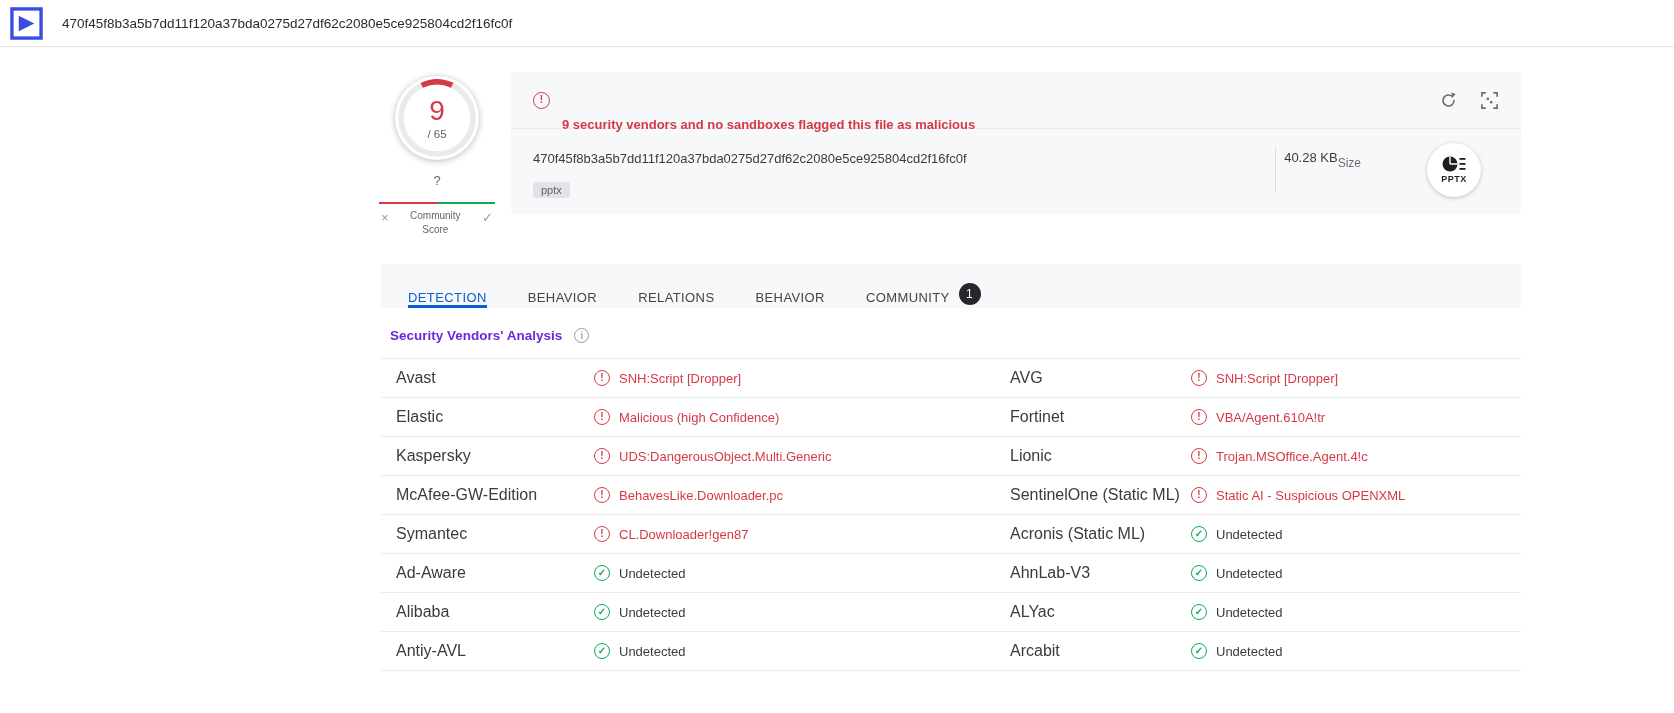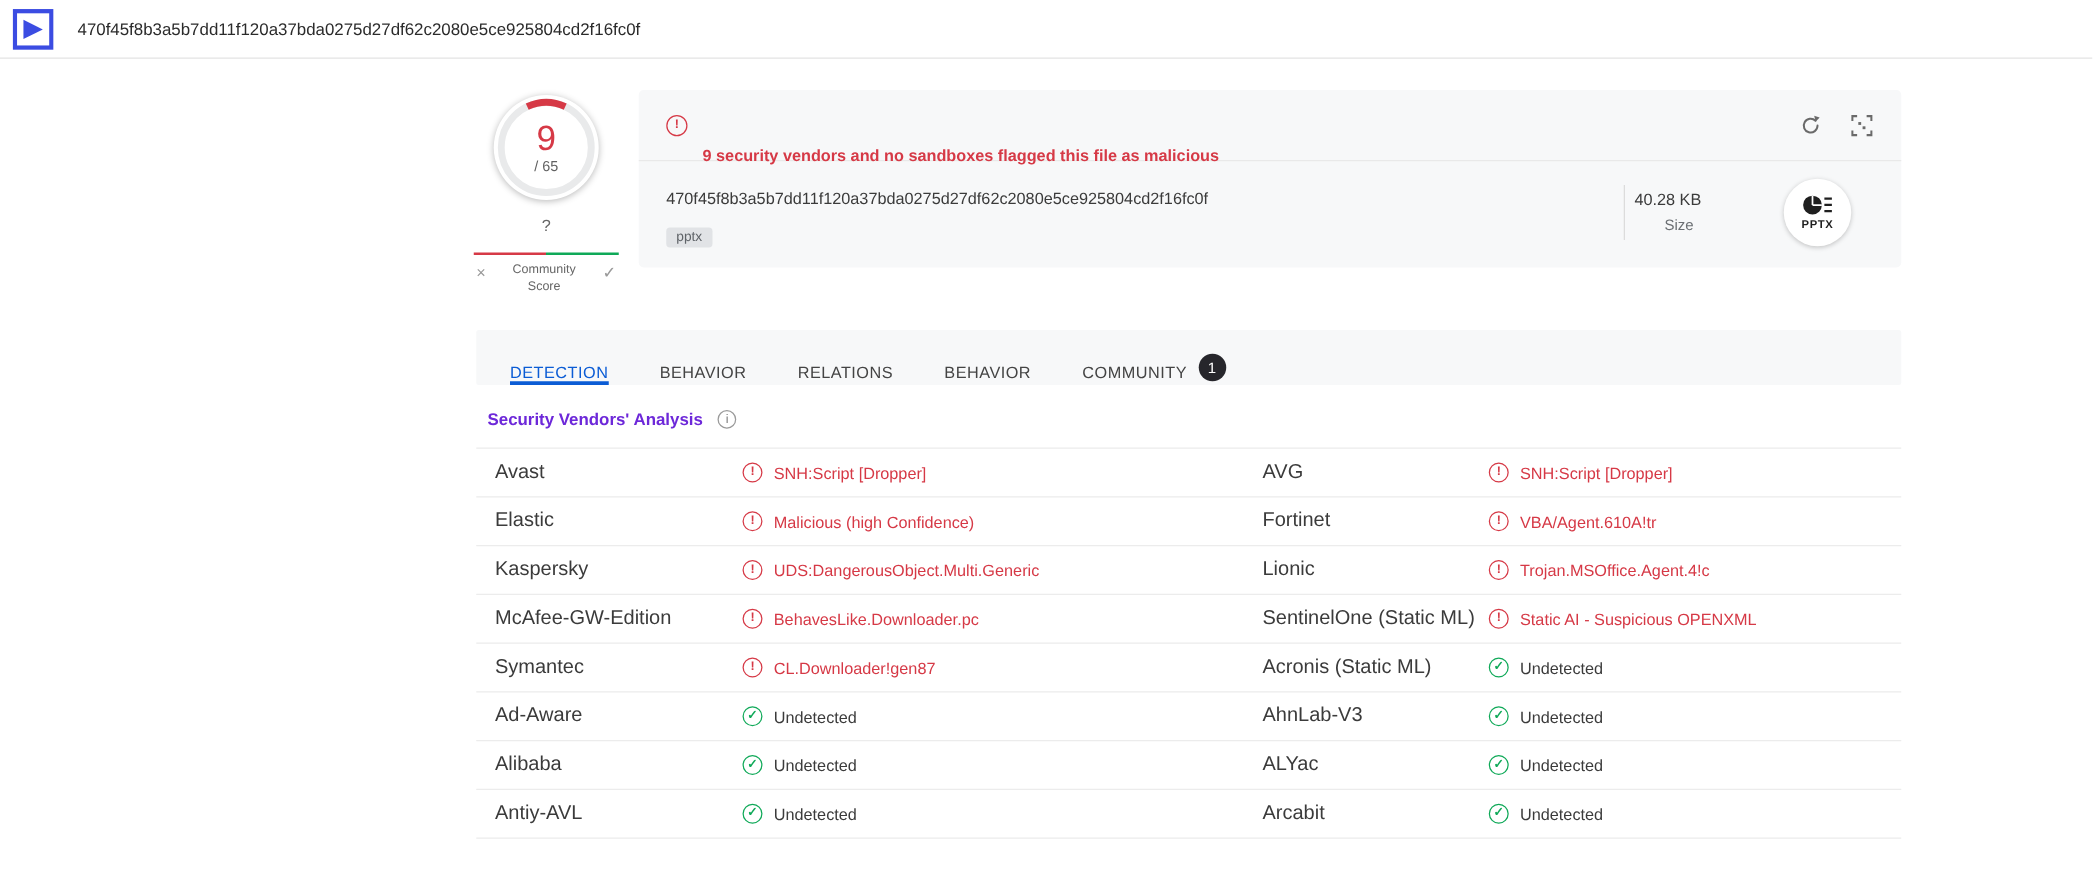--- a/index.html
+++ b/index.html
@@ -86,24 +86,24 @@
   .file-info{display:flex;padding:12px 22px 16px;align-items:center;}
   .file-main{flex:1;min-width:0;}
   .file-hash{font-size:13px;color:#3b3b3b;margin-top:10px;white-space:nowrap;}
   .tag{
     display:inline-block;margin-top:16px;background:#e1e3e6;color:#5f6368;
     font-size:11px;padding:2px 8px;border-radius:3px;cursor:pointer;
   }
   .meta{display:flex;align-items:center;}
   .meta-col{
     border-left:1px solid #dcdcdc;padding:2px 0 2px 8px;margin-left:16px;
-    min-height:44px;display:flex;flex-direction:column;justify-content:center;
+    min-height:44px;display:flex;justify-content:center;
   }
   .meta-val{font-size:13px;color:#3b3b3b;white-space:nowrap;}
-  .meta-sub{font-size:12px;color:var(--muted);margin-top:6px;margin-left:24px;}
+  .meta-sub{font-size:12px;color:var(--muted);margin-top:6px;}
   .ft-badge{
     width:54px;height:54px;border-radius:50%;background:#fff;
     box-shadow:0 1px 4px rgba(0,0,0,.22);
     display:flex;flex-direction:column;align-items:center;justify-content:center;
     margin-left:66px;margin-right:18px;flex:none;
   }
   .ft-label{font-size:9px;font-weight:bold;letter-spacing:.5px;color:#1f1f1f;margin-top:1px;}
 
   
   .tab-strip{

